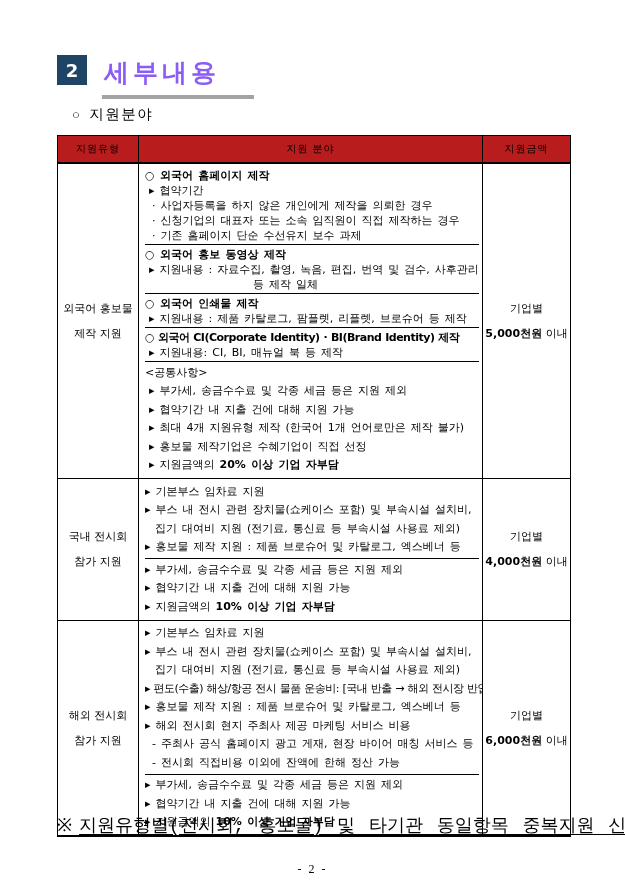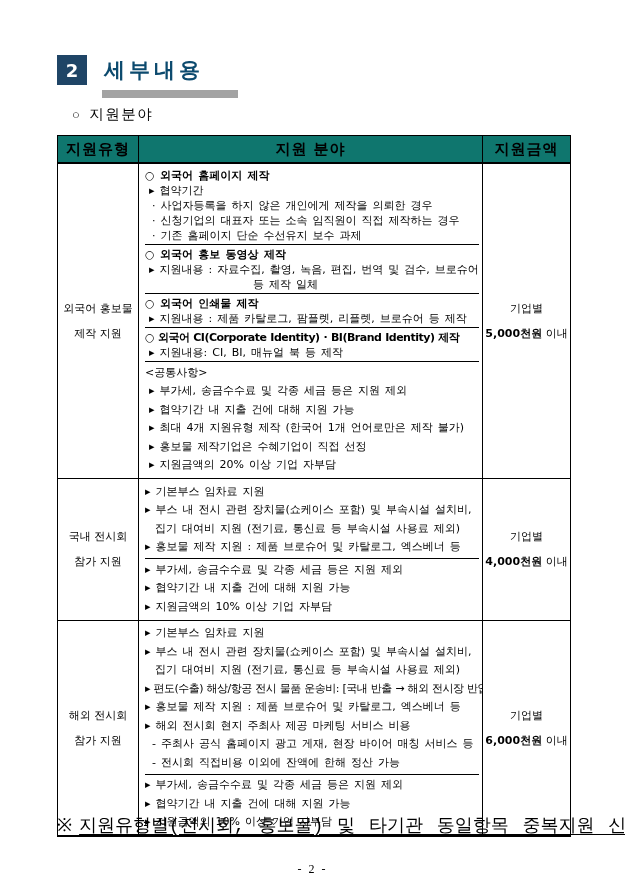--- a/index.html
+++ b/index.html
@@ -8,54 +8,54 @@
     font-family:"DejaVu Sans","Liberation Sans",sans-serif; color:#000;
     position:relative; overflow:hidden; box-sizing:border-box;
   }
   
   .doc-header { position:absolute; left:57px; top:55px; display:flex; align-items:flex-start; }
   .num-badge {
     width:30px; height:30px; background:#1f4566; color:#fff;
     font-weight:bold; font-size:18px; display:flex; align-items:center; justify-content:center;
   }
   .doc-title {
-    margin-left:15px; margin-top:1px; font-size:21px; font-weight:bold; letter-spacing:4px;
-    color:#0c4a6e; border-bottom:8px solid #a3a3a3; padding:0 34px 6px 2px;
+    margin-left:15px; margin-top:1px; font-size:25px; font-weight:bold; letter-spacing:4px;
+    color:#8b5cf6; border-bottom:4px solid #a3a3a3; padding:0 34px 6px 2px;
   }
   .subsection {
     position:absolute; left:72px; top:105px;
     font-family:"Liberation Serif","DejaVu Serif",serif; font-size:14.5px; letter-spacing:1.5px;
   }
   .subsection .bullet { margin-right:8px; font-size:13px; }
   
   .tbl {
     position:absolute; left:57px; top:135px; width:513px;
     border-collapse:collapse; table-layout:fixed;
   }
   .tbl th, .tbl td { border:1px solid #000; }
   .tbl th {
-    background:#0f766e; font-size:15px; font-weight:bold; height:24px;
+    background:#b91c1c; font-size:10px; font-weight:normal; height:24px;
     border-top:1.5px solid #000; border-bottom:2.5px solid #000; letter-spacing:1px;
   }
   .tbl tr:last-child td { border-bottom:2.5px solid #000; }
   td.c-type, td.c-amt { text-align:center; vertical-align:middle; font-size:11px; line-height:25px; }
   .amt-strong { font-weight:bold; }
   td.c-body { padding:2px 3px 2px 6px; font-size:11px; vertical-align:top; overflow:hidden; }
   .sec { padding:1.5px 0; }
   .sec + .sec { border-top:1px solid #000; }
   .ln { line-height:15px; word-spacing:1.5px; white-space:nowrap; }
   .sec.sp .ln { line-height:18.5px; }
   .ln.head { font-weight:bold; }
   .ln.tight { letter-spacing:-0.5px; word-spacing:0.5px; }
   .i1 { padding-left:4px; }
   .i2 { padding-left:7px; }
   .cd { padding-left:108px; }
   .cw { padding-left:10px; }
   .dash { padding-left:7px; }
-  .strong { font-weight:normal; }
+  .strong { font-weight:bold; }
   
   .footnotes {
     position:absolute; left:57px; top:812px; width:520px;
     font-family:Liberation Mono, monospace; font-size:18px; word-spacing:3px;
   }
   .footnote { margin-bottom:9px; white-space:nowrap; }
   .fn-mark { margin-right:7px; }
   .u { text-decoration:underline; text-underline-offset:3px; }
   .page-number {
     position:absolute; left:0; right:0; top:862px; text-align:center;
@@ -97,21 +97,21 @@
       <td class="c-body">
         <div class="sec">
           <div class="ln head">○ 외국어 홈페이지 제작</div>
           <div class="ln i1">▸ 협약기간</div>
           <div class="ln i2">· 사업자등록을 하지 않은 개인에게 제작을 의뢰한 경우</div>
           <div class="ln i2">· 신청기업의 대표자 또는 소속 임직원이 직접 제작하는 경우</div>
           <div class="ln i2">· 기존 홈페이지 단순 수선유지 보수 과제</div>
         </div>
         <div class="sec">
           <div class="ln head">○ 외국어 홍보 동영상 제작</div>
-          <div class="ln i1">▸ 지원내용 : 자료수집, 촬영, 녹음, 편집, 번역 및 검수, 브로슈어</div>
+          <div class="ln i1">▸ 지원내용 : 자료수집, 촬영, 녹음, 편집, 번역 및 검수, 사후관리</div>
           <div class="ln cd">등 제작 일체</div>
         </div>
         <div class="sec">
           <div class="ln head">○ 외국어 인쇄물 제작</div>
           <div class="ln i1">▸ 지원내용 : 제품 카탈로그, 팜플렛, 리플렛, 브로슈어 등 제작</div>
         </div>
         <div class="sec">
           <div class="ln head tight">○ 외국어 CI(Corporate Identity) · BI(Brand Identity) 제작</div>
           <div class="ln i1">▸ 지원내용: CI, BI, 매뉴얼 북 등 제작</div>
         </div>

